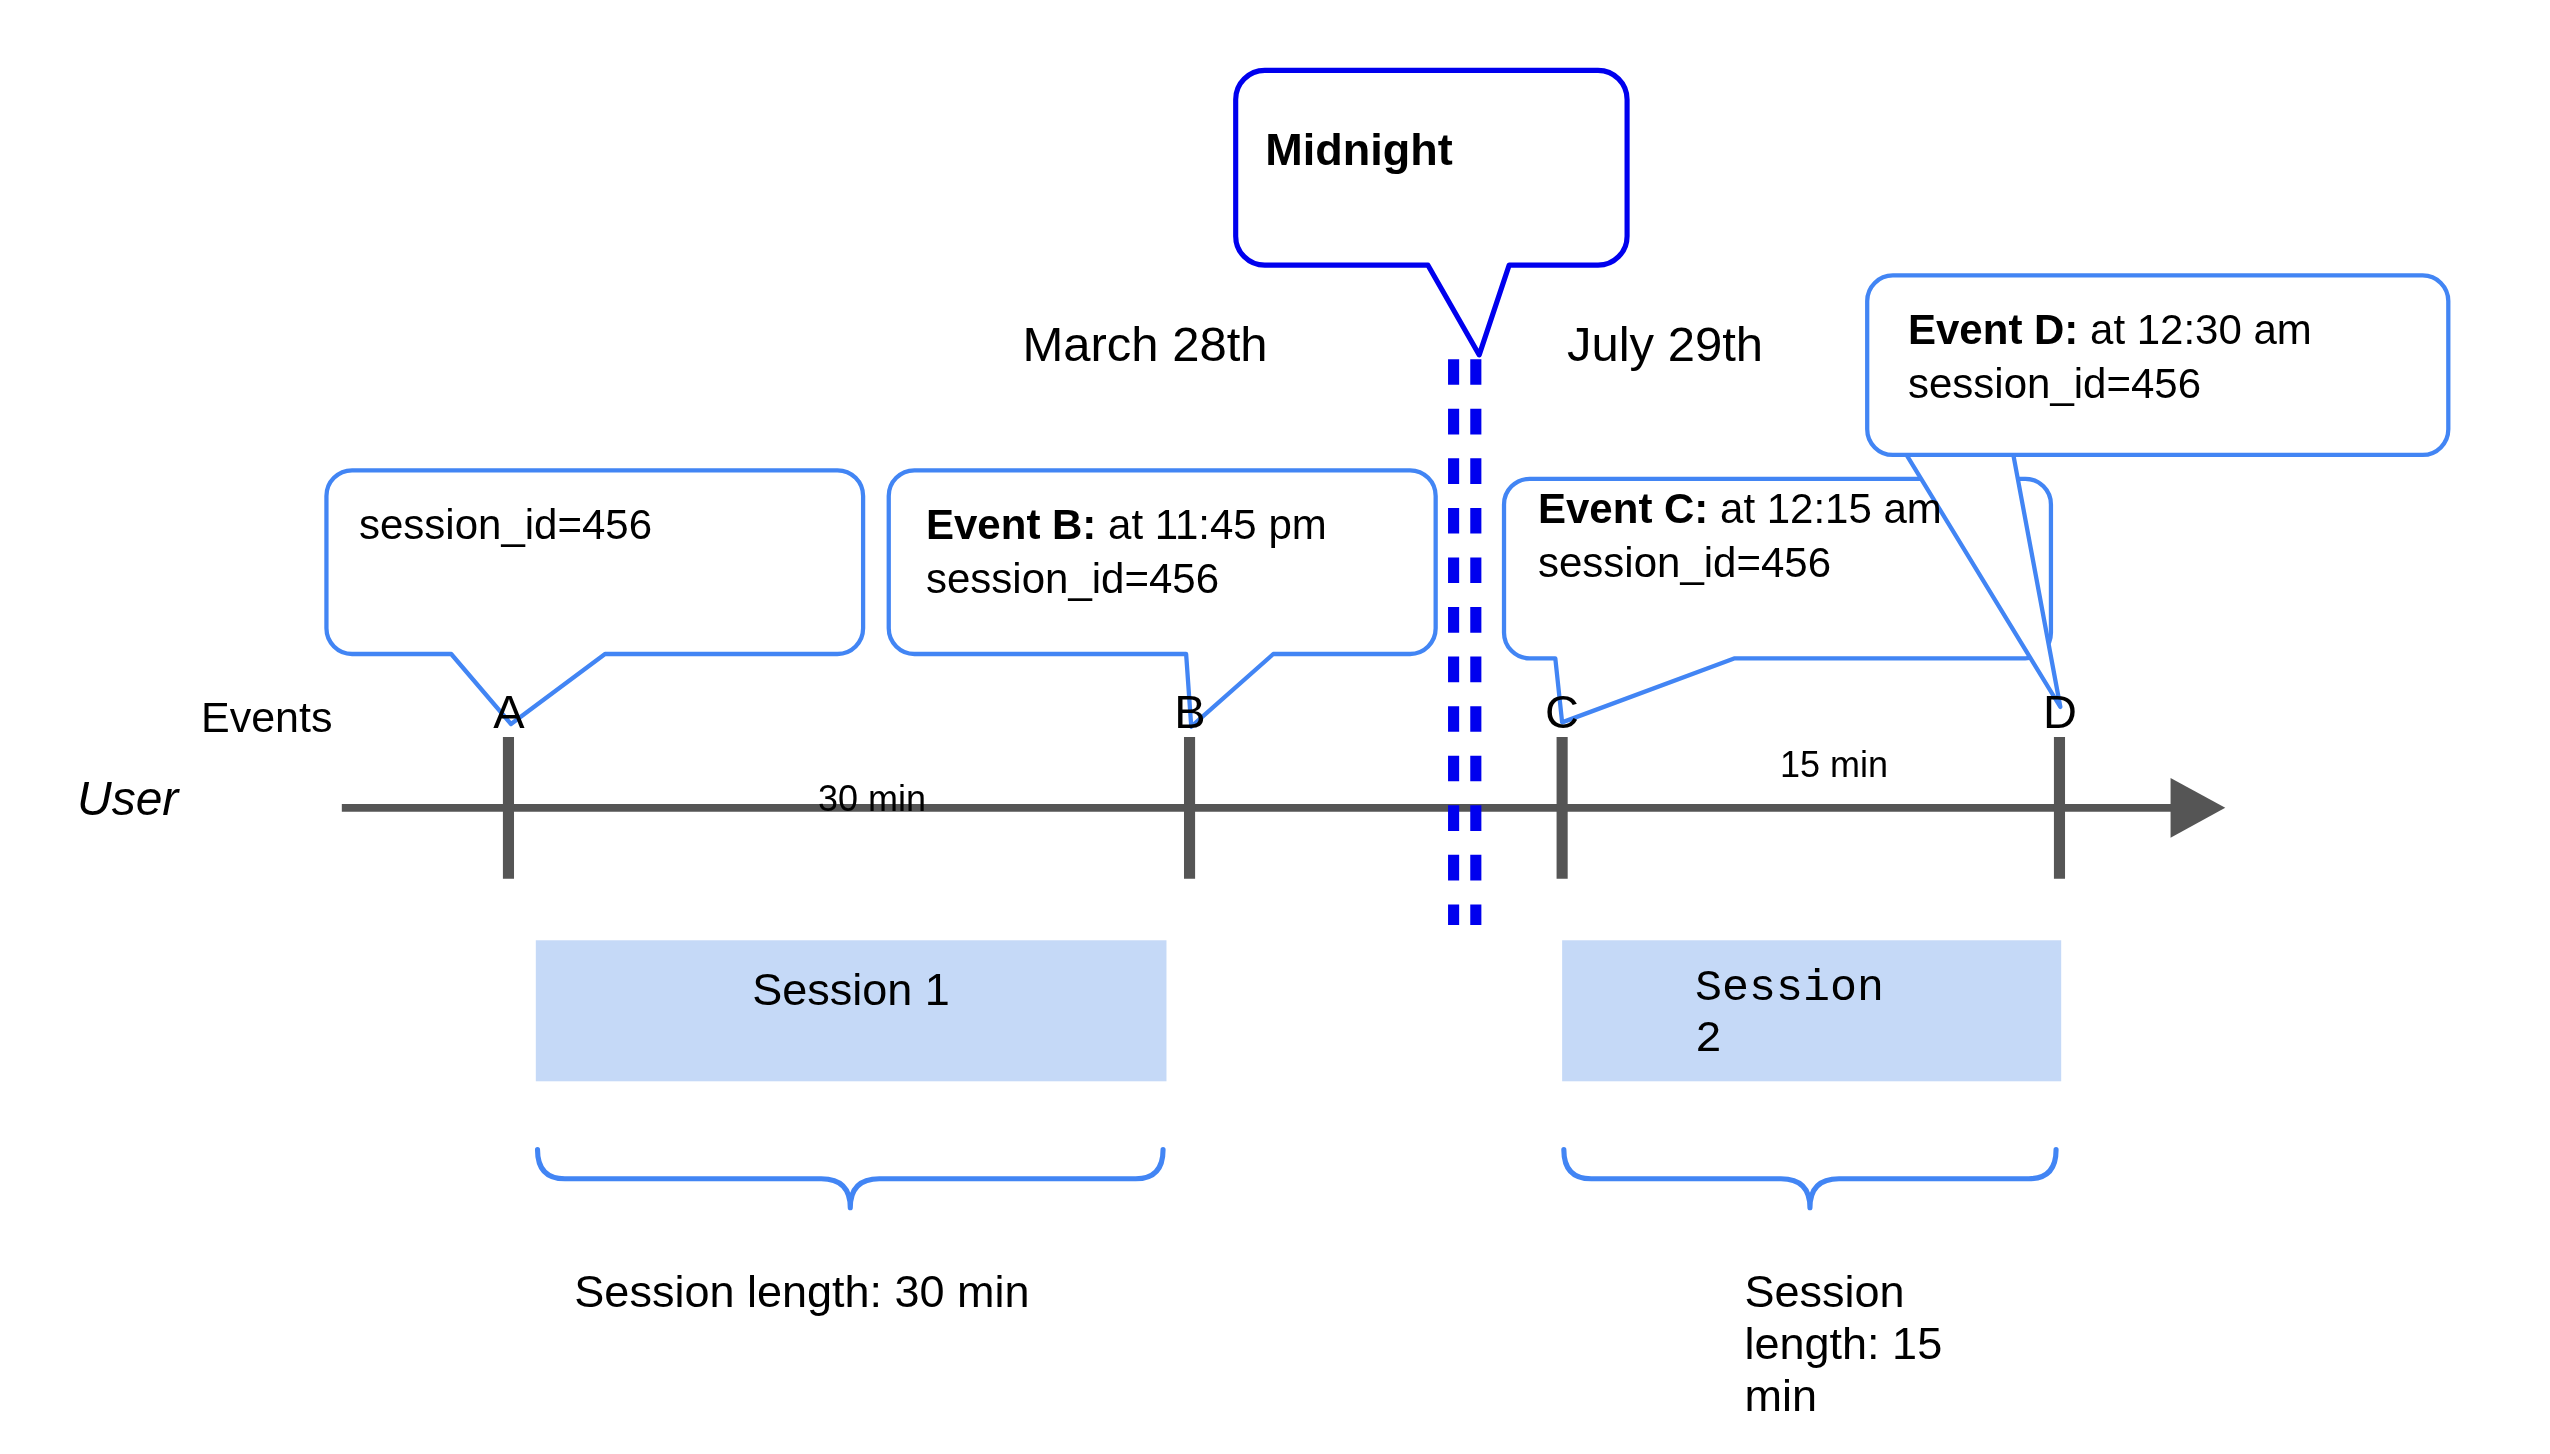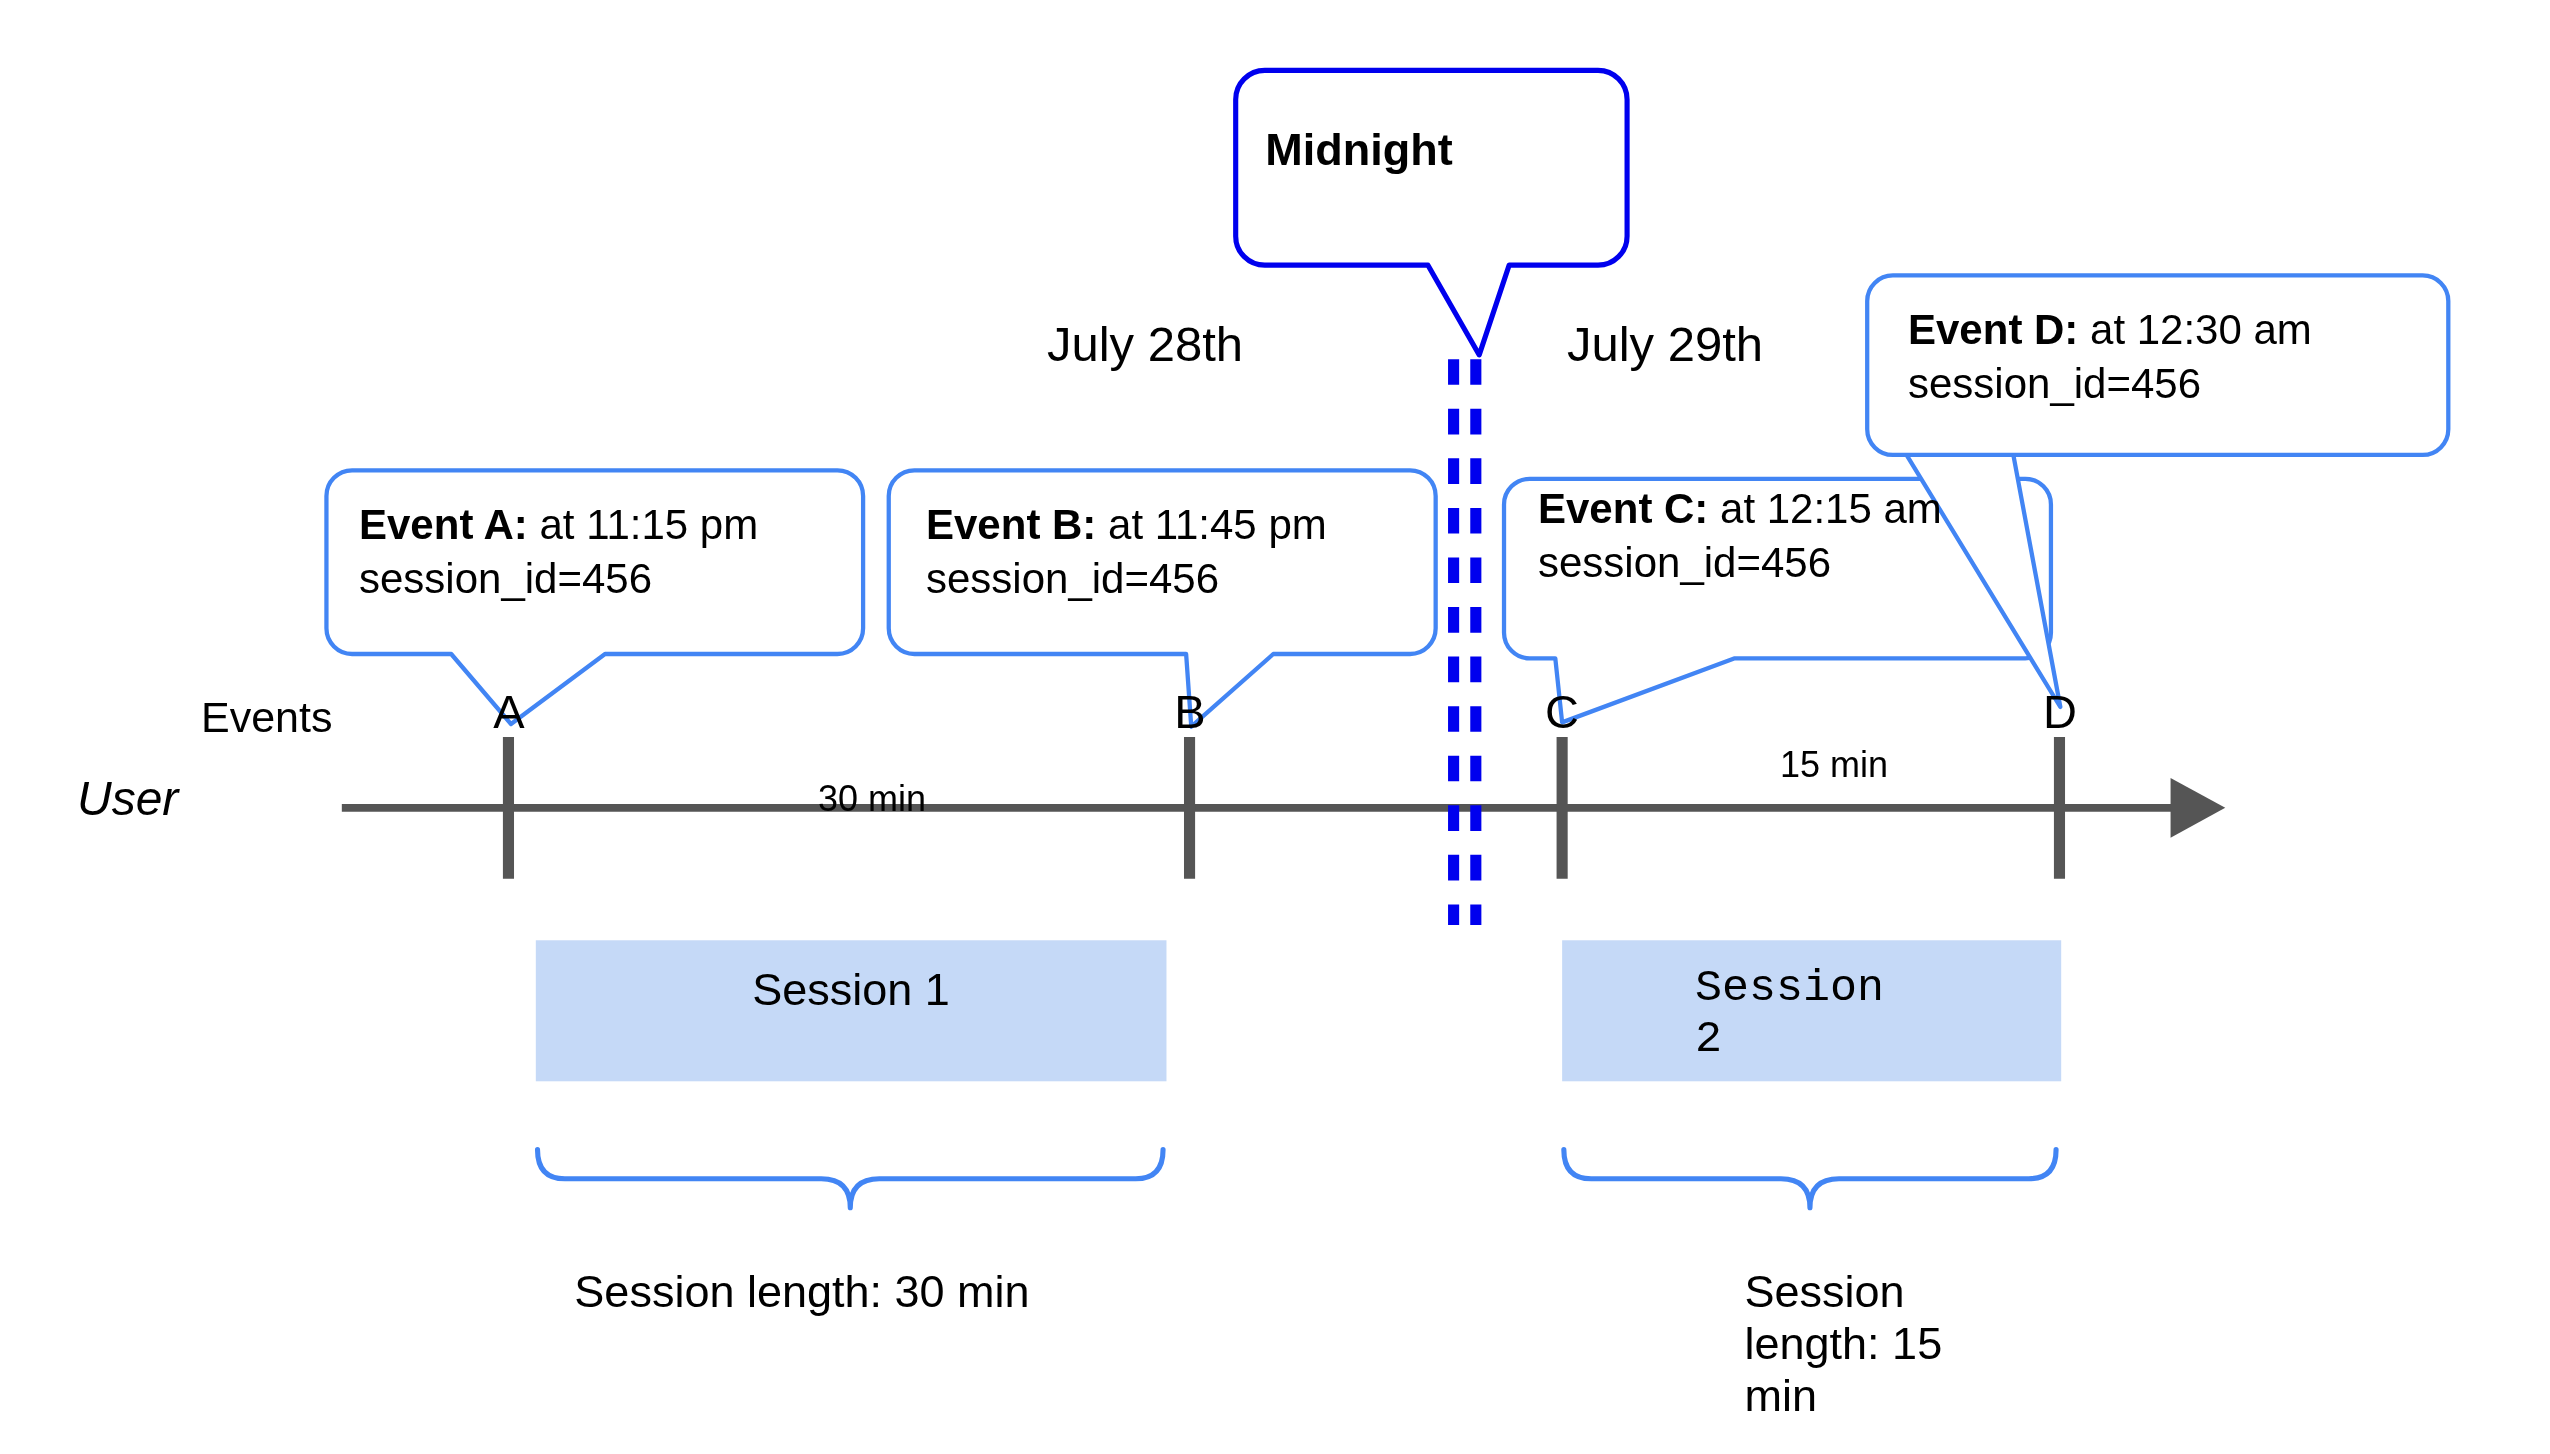--- a/index.html
+++ b/index.html
@@ -80,25 +80,24 @@
     </g>
 
     <g fill="none" stroke="#4285f4" stroke-width="6" stroke-linecap="round" stroke-linejoin="round">
       <path d="M 629,1345 q 0,34 32,34 h 300 q 34,0 34,34 q 0,-34 34,-34 h 300 q 32,0 32,-34"></path>
       <path d="M 1830,1345 q 0,34 32,34 h 222 q 34,0 34,34 q 0,-34 34,-34 h 222 q 32,0 32,-34"></path>
     </g>
   </svg>
 
   <div class="midnight-label" style="left:1359px;top:124px;">Midnight</div>
 
-  <div class="day-label" style="left:1145px;top:316px;">July 28th</div>
+  <div class="day-label" style="left:1145px;top:316px;">March 28th</div>
   <div class="day-label" style="left:1665px;top:316px;">July 29th</div>
 
   <div class="callout-text" style="left:359px;top:498px;">
-    <div><b>Event A:</b><span> at 11:15 pm</span></div>
     <div>session_id=456</div>
   </div>
 
   <div class="callout-text" style="left:926px;top:498px;">
     <div><b>Event B:</b><span> at 11:45 pm</span></div>
     <div>session_id=456</div>
   </div>
 
   <div class="callout-text" style="left:1538px;top:482px;">
     <div><b>Event C:</b><span> at 12:15 am</span></div>

